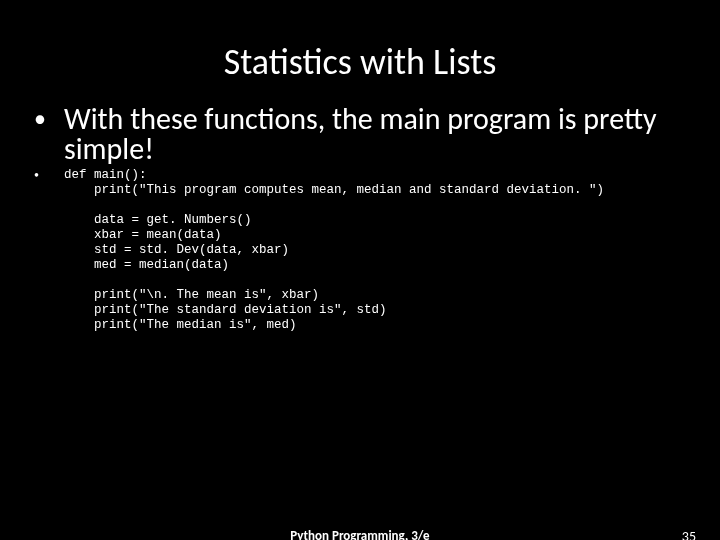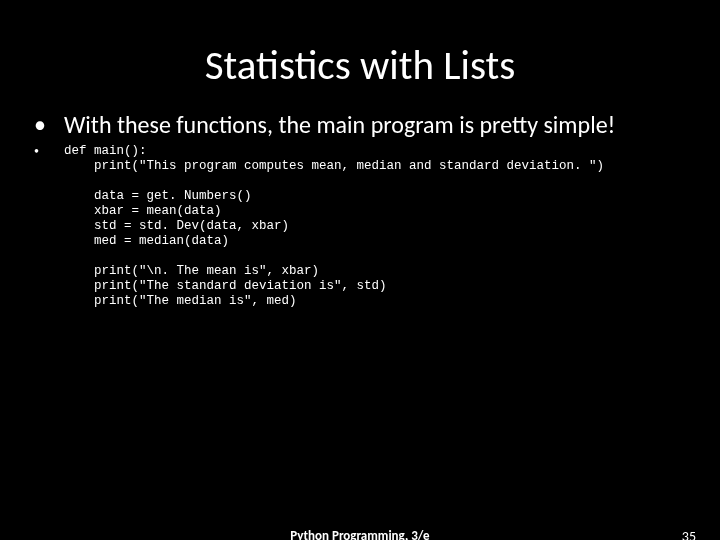--- a/index.html
+++ b/index.html
@@ -13,21 +13,21 @@
     overflow: hidden;
   }
   .slide {
     width: 720px;
     height: 540px;
     position: relative;
     box-sizing: border-box;
   }
   .title {
     text-align: center;
-    font-size: 41px;
+    font-size: 36px;
     font-weight: 400;
     padding-top: 40px;
     padding-bottom: 20px;
   }
   .body {
     padding: 0 30px 0 30px;
   }
   .bullet-row {
     display: flex;
     align-items: flex-start;
@@ -43,21 +43,21 @@
   }
   .bullet-small {
     width: 30px;
     flex-shrink: 0;
     font-size: 10px;
     line-height: 14px;
     text-align: left;
     padding-left: 4px;
   }
   .body-text {
-    font-size: 24px;
+    font-size: 30px;
     line-height: 30px;
   }
   .code-block {
     font-family: Liberation Mono, monospace;
     font-size: 12.5px;
     line-height: 15px;
     white-space: pre;
   }
   .footer {
     position: absolute;

